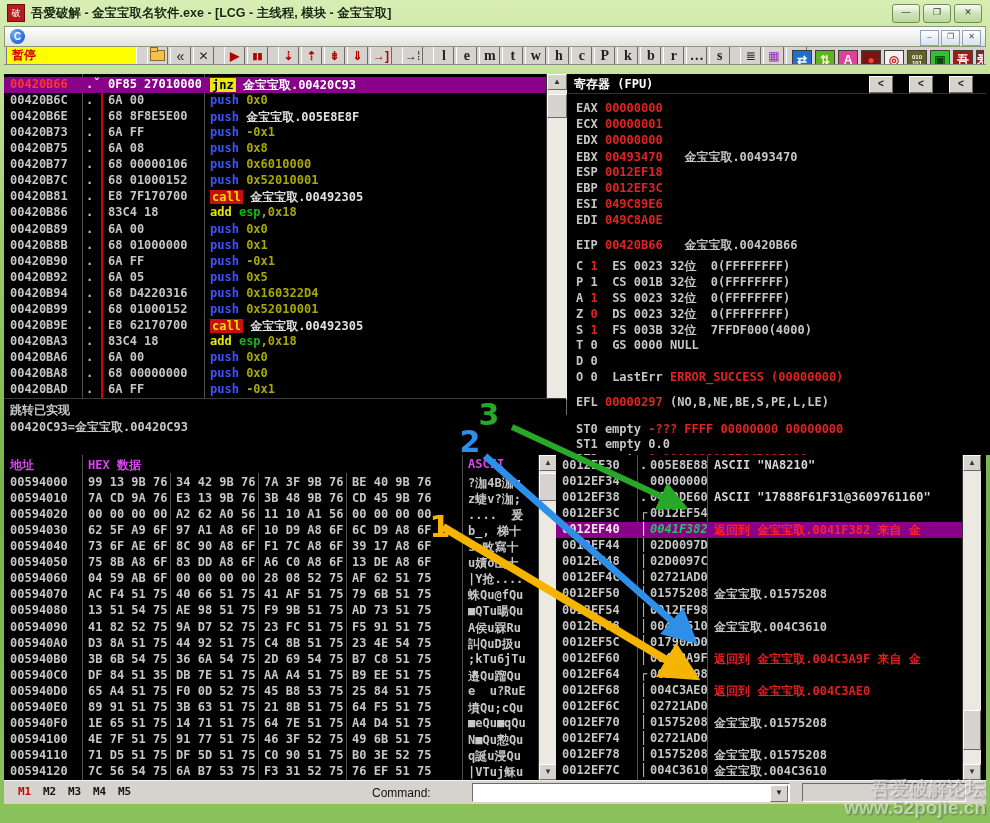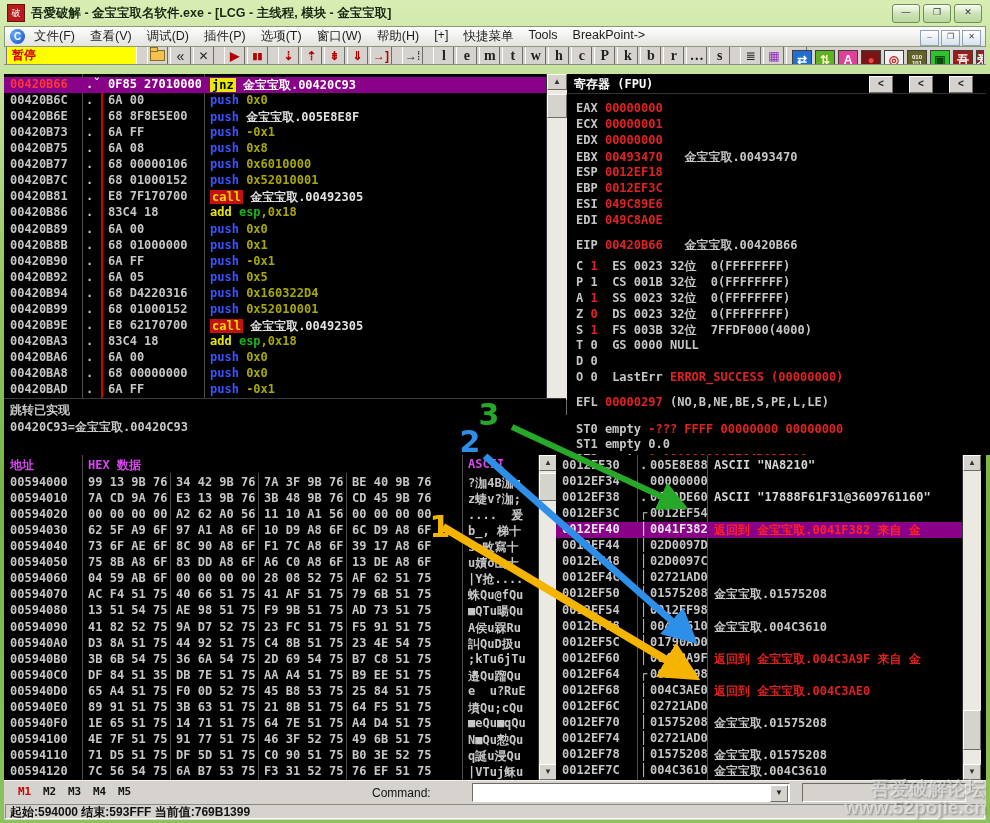--- a/index.html
+++ b/index.html
@@ -76,21 +76,21 @@
   .xrow{position:absolute;left:0;width:534px;height:16px;white-space:pre;}
   .xa{position:absolute;left:6px;color:#c6c6c6;}
   .xg{position:absolute;color:#c6c6c6;}
   .xs{position:absolute;left:464px;width:69px;overflow:hidden;color:#c6c6c6;white-space:pre;}
   
   #stack{left:552px;top:381px;width:406px;height:325px;}
   .srow{position:absolute;left:0;width:406px;height:16px;white-space:pre;}
   .srow.sel{background:#8a0189;}
   .sa{position:absolute;left:6px;color:#c6c6c6;} .srow.sel .sa{color:#e8e8e8;}
   .sbr{position:absolute;left:84px;color:#c6c6c6;} .srow.sel .sbr{color:#fff;}
-  .sv{position:absolute;left:94px;color:#c6c6c6;} .srow.sel .sv{color:#e5e5e5;}
+  .sv{position:absolute;left:94px;color:#c6c6c6;} .srow.sel .sv{color:#22c55e;font-style:italic;}
   .sc{position:absolute;left:158px;white-space:pre;overflow:hidden;width:246px;}
   .sc-txt{color:#d6d6d6;} .sc-lbl{color:#c6c6c6;} .sc-ret{color:#e02020;} .srow.sel .sc{color:#ff2222;}
   
   .sb{position:absolute;background:#ece9e2;}
   .sbb{position:absolute;left:0;right:0;height:16px;background:#d6d3ce;border:1px solid;border-color:#fff #6d6d66 #6d6d66 #fff;
     font-size:8px;color:#333;text-align:center;line-height:14px;box-sizing:border-box;font-family:"Liberation Sans",sans-serif;}
   .sbt{position:absolute;left:0;right:0;background:#d6d3ce;border:1px solid;border-color:#fff #6d6d66 #6d6d66 #fff;box-sizing:border-box;}
   
   .cmdbar{position:absolute;left:4px;right:4px;top:780px;height:23px;background:#d6d3ce;border-top:1px solid #f2f2ee;}
   .mtab{position:absolute;top:4px;font-size:11px;font-weight:bold;font-family:"DejaVu Sans Mono",monospace;color:#111;}
@@ -121,33 +121,20 @@
     <span class="wtitle">吾愛破解 - 金宝宝取名软件.exe - [LCG - 主线程, 模块 - 金宝宝取]</span>
     <span class="winbtns">
       <span class="winbtn">—</span>
       <span class="winbtn">❐</span>
       <span class="winbtn">✕</span>
     </span>
   </div>
 
   <div class="menubar">
     <span class="cicon">C</span>
-    <span id="menu-items" style="display:flex;">
-        <span class="mitem">文件(F)</span>
-        <span class="mitem">查看(V)</span>
-        <span class="mitem">调试(D)</span>
-        <span class="mitem">插件(P)</span>
-        <span class="mitem">选项(T)</span>
-        <span class="mitem">窗口(W)</span>
-        <span class="mitem">帮助(H)</span>
-        <span class="mitem">[+]</span>
-        <span class="mitem">快捷菜单</span>
-        <span class="mitem">Tools</span>
-        <span class="mitem">BreakPoint-&gt;</span>
-      </span>
     <span class="mdibtns">
       <span class="mdibtn">–</span>
       <span class="mdibtn">❐</span>
       <span class="mdibtn">✕</span>
     </span>
   </div>
 
   <div class="toolbar">
     <span class="pausebox">暂停</span>
     <span class="gap"></span>
@@ -355,24 +342,20 @@
 
   <div class="cmdbar">
     <span id="mtabs"><span class="mtab active" style="left:14px">M1</span><span class="mtab" style="left:39px">M2</span><span class="mtab" style="left:64px">M3</span><span class="mtab" style="left:89px">M4</span><span class="mtab" style="left:114px">M5</span></span>
     <span class="cmdlabel" style="left:368px;">Command:</span>
     <span class="combo">
       <span class="drop">▼</span>
     </span>
     <span class="cmdpanel"></span>
   </div>
 
-  <div class="statusbar">
-    <div class="statusin"></div>
-    <div class="statustext">起始:594000 结束:593FFF 当前值:769B1399</div>
-  </div>
 
   <svg id="ann" width="990" height="823">
     <defs>
       <marker id="ah-g" markerWidth="5" markerHeight="5" refX="3.5" refY="2.5" orient="auto">
           <path d="M0,0 L5,2.5 L0,5 Z" fill="#28a828"></path>
         </marker>
       <marker id="ah-b" markerWidth="5" markerHeight="5" refX="3.5" refY="2.5" orient="auto">
           <path d="M0,0 L5,2.5 L0,5 Z" fill="#2e8fe8"></path>
         </marker>
       <marker id="ah-y" markerWidth="5" markerHeight="5" refX="3.5" refY="2.5" orient="auto">

